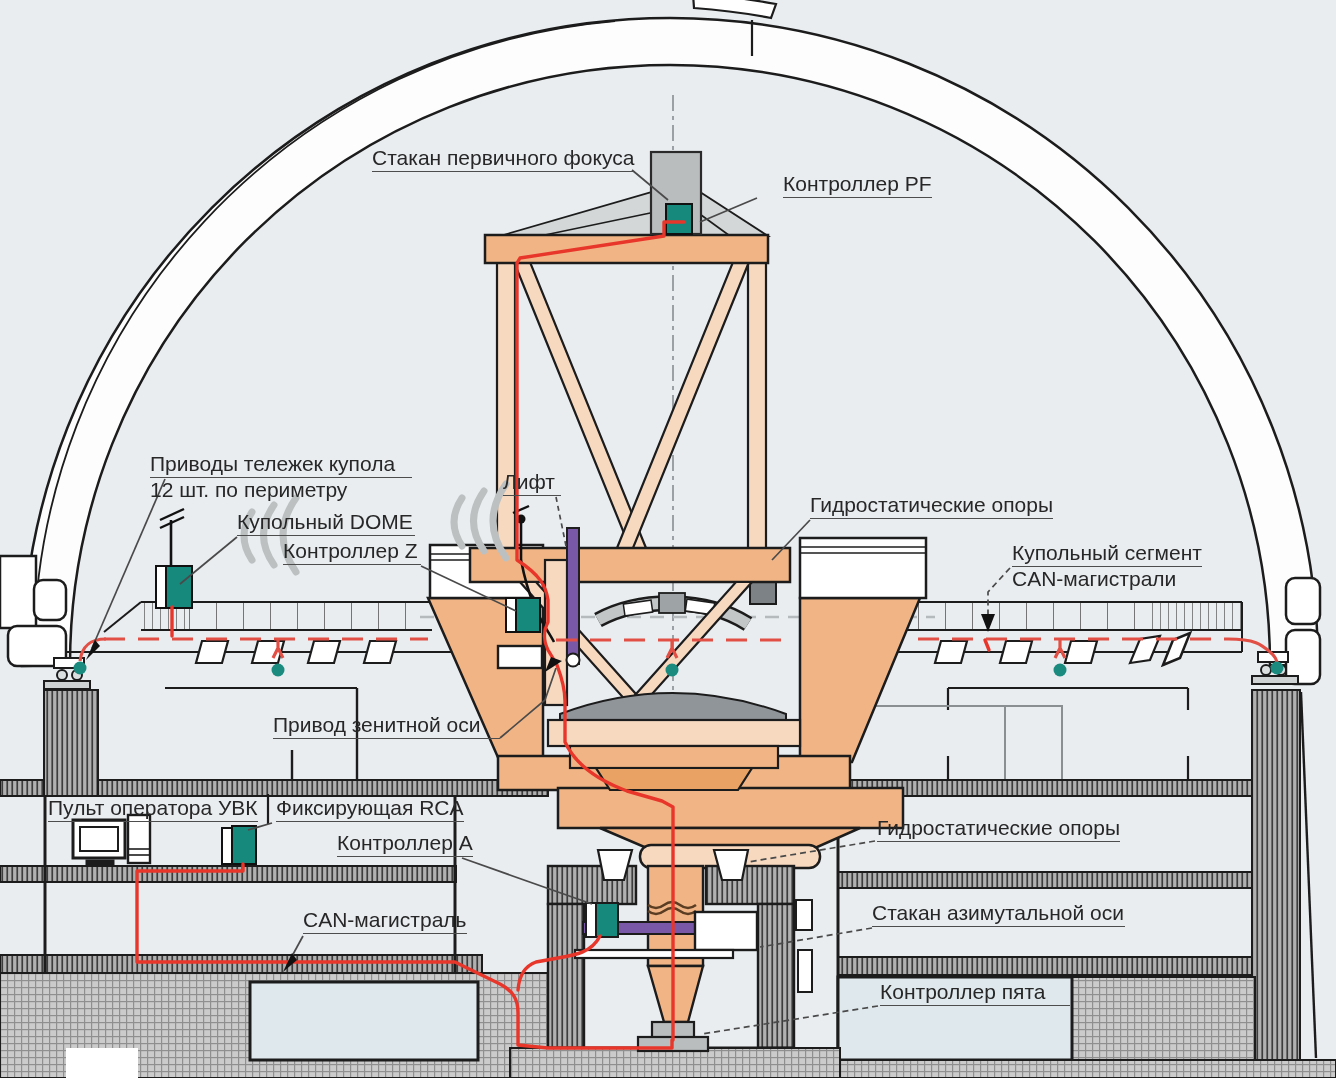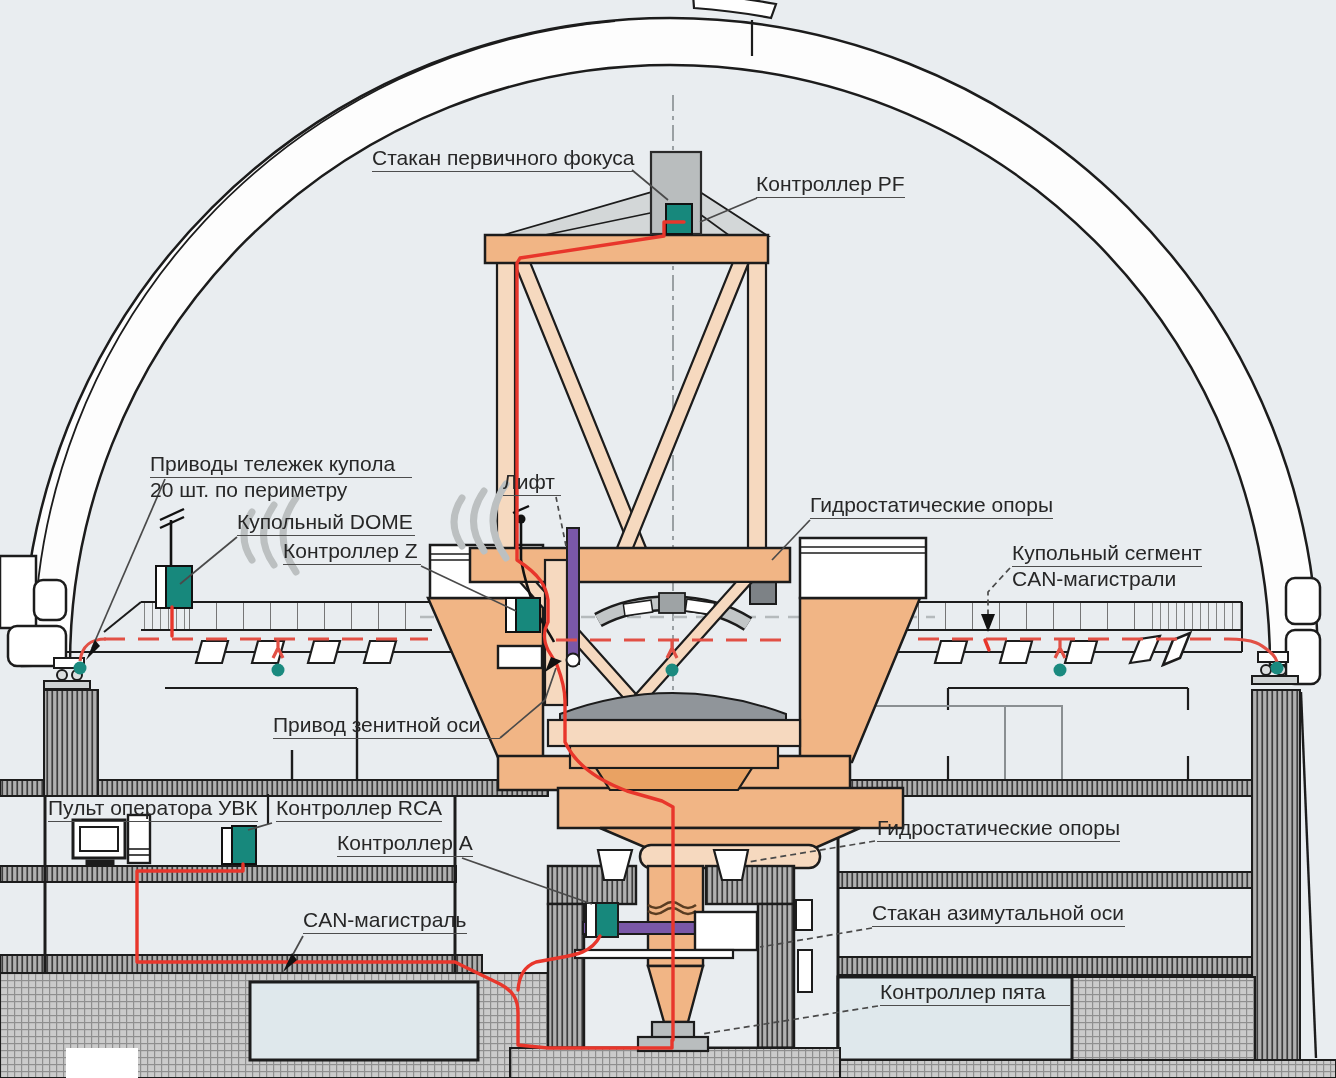--- a/index.html
+++ b/index.html
@@ -308,26 +308,26 @@
   <polygon points="86,660 100,646 95,640"></polygon>
   <polygon points="283,972 297,960 292,953"></polygon>
   <polygon points="988,632 981,614 995,614"></polygon>
   <polygon points="562,661 545,672 551,657"></polygon>
 </g>
 </svg>
 
 <div class="label" style="left:372px;top:146px">
   <span class="ul" style="min-width:258px">Стакан первичного фокуса</span>
 </div>
-<div class="label" style="left:756px;top:172px">
+<div class="label" style="left:783px;top:172px">
   <span class="ul" style="min-width:148px">Контроллер PF</span>
 </div>
 <div class="label" style="left:150px;top:452px">
   <span class="ul" style="min-width:262px">Приводы тележек купола</span><br>
-  <span>20 шт. по периметру</span>
+  <span>12 шт. по периметру</span>
 </div>
 <div class="label" style="left:237px;top:510px">
   <span class="ul" style="min-width:178px">Купольный DOME</span>
 </div>
 <div class="label" style="left:283px;top:539px">
   <span class="ul" style="min-width:138px">Контроллер Z</span>
 </div>
 <div class="label" style="left:503px;top:470px">
   <span class="ul" style="min-width:58px">Лифт</span>
 </div>
@@ -338,21 +338,21 @@
   <span class="ul" style="min-width:227px">Привод зенитной оси</span>
 </div>
 <div class="label" style="left:1012px;top:541px">
   <span class="ul" style="min-width:188px">Купольный сегмент</span><br>
   <span>CAN-магистрали</span>
 </div>
 <div class="label" style="left:48px;top:796px">
   <span class="ul" style="min-width:205px">Пульт оператора УВК</span>
 </div>
 <div class="label" style="left:276px;top:796px">
-  <span class="ul" style="min-width:166px">Контроллер RCA</span>
+  <span class="ul" style="min-width:166px">Фиксирующая RCA</span>
 </div>
 <div class="label" style="left:337px;top:831px">
   <span class="ul" style="min-width:126px">Контроллер A</span>
 </div>
 <div class="label" style="left:303px;top:908px">
   <span class="ul" style="min-width:158px">CAN-магистраль</span>
 </div>
 <div class="label" style="left:877px;top:816px">
   <span class="ul" style="min-width:240px">Гидростатические опоры</span>
 </div>

